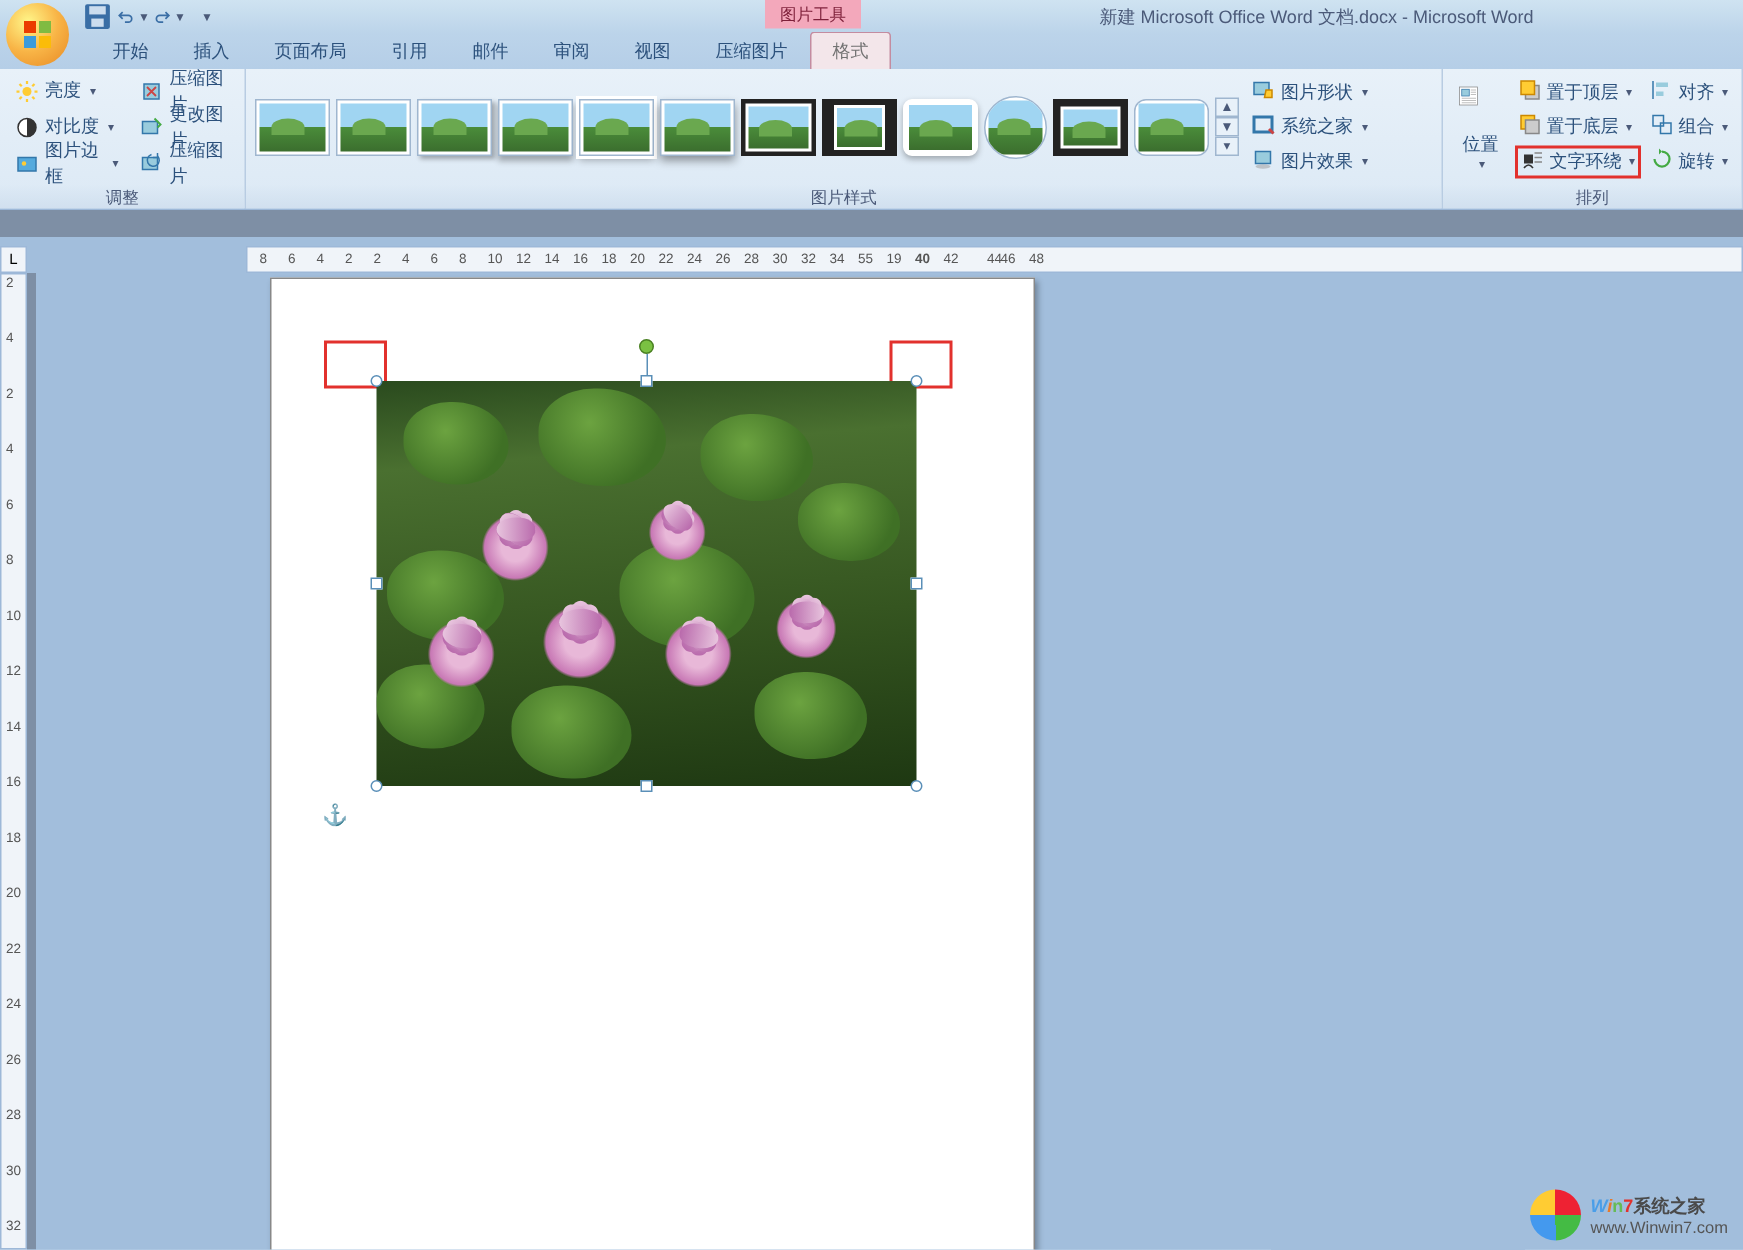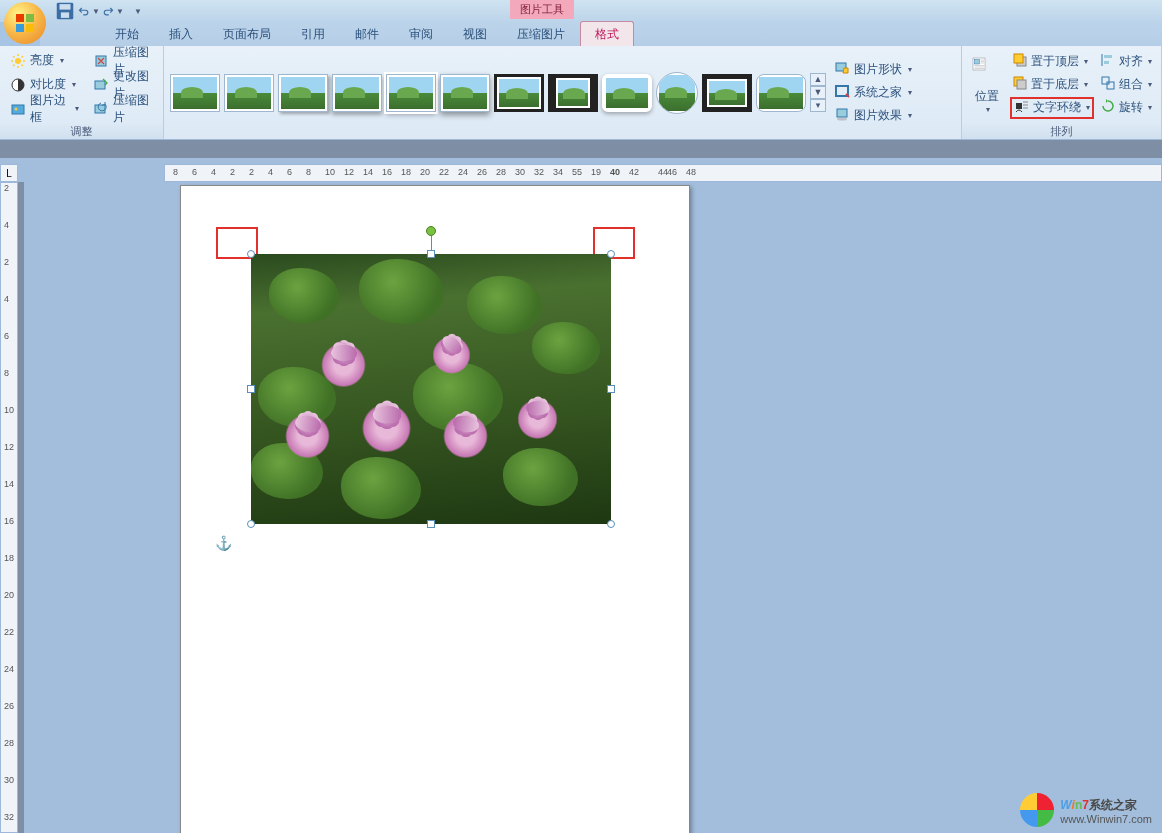--- a/index.html
+++ b/index.html
@@ -8,23 +8,23 @@
 
 .titlebar { height: 22px; background: linear-gradient(to bottom, #cfe3f1, #bcd4ea); display: flex; align-items: center; padding: 0 4px; }
 .orb { width: 42px; height: 42px; background: radial-gradient(circle at 35% 30%, #fff689, #f8b446 50%, #e78823); border-radius: 50%; position: absolute; left: 4px; top: 2px; z-index: 10; display:flex; align-items:center; justify-content:center; }
 .orb svg { width: 24px; height: 24px; }
 .qat { margin-left: 50px; display: flex; gap: 2px; align-items: center; }
 .qat-btn { width: 22px; height: 20px; display: flex; align-items: center; justify-content: center; border-radius: 2px; }
 .title-contextual { margin-left: auto; position: absolute; left: 510px; top: 0; background: #f3a8bb; padding: 2px 10px; color: #7d1f39; font-size: 11px; }
 .title-text { margin-left: 520px; color: #4b5a79; font-size: 12px; padding-left: 65px; }
 
 
-.tabstrip { height: 24px; padding-left: 60px; display: flex; align-items: flex-end; background: linear-gradient(to bottom, #bcd4ea, #b5cee7); margin-left: 40px; }
+.tabstrip { height: 24px; padding-left: 60px; display: flex; align-items: flex-end; background: linear-gradient(to bottom, #bcd4ea, #b5cee7); }
 .tab { padding: 4px 14px 3px; color: #2c517c; cursor: default; border: 1px solid transparent; border-bottom: none; }
-.tab.active-fmt { background: #f3e6ea; border-color: #c38ca0; border-top-left-radius: 3px; border-top-right-radius: 3px; color: #be185d; }
+.tab.active-fmt { background: #f3e6ea; border-color: #c38ca0; border-top-left-radius: 3px; border-top-right-radius: 3px; color: #737373; }
 
 
 .ribbon { height: 94px; background: linear-gradient(to bottom, #e8f1f9, #dce9f5); display: flex; border-bottom: 1px solid #9db8d8; }
 .group { border-right: 1px solid #b8cce2; display: flex; flex-direction: column; }
 .group-body { flex: 1; display: flex; align-items: center; padding: 2px 6px; }
 .group-label { height: 16px; text-align: center; color: #4b5a79; font-size: 11px; padding-top: 1px; background: linear-gradient(to bottom, transparent, #d1e0ef); }
 
 .adj-col { display: flex; flex-direction: column; gap: 2px; }
 .adj-btn { display: flex; align-items: center; gap: 4px; padding: 2px 4px; color: #2c517c; height: 22px; }
 .adj-btn .ic { width: 16px; height: 16px; display: inline-flex; align-items:center; justify-content:center; }
@@ -117,20 +117,21 @@
         <svg viewBox="0 0 16 16">
           <path d="M11 4 L14 7 L11 10 M14 7 H6 A3 3 0 0 0 6 13 H9" stroke="#3a6ea5" fill="none" stroke-width="1.5"></path>
         </svg>
         <span class="drop">▼</span>
       </div>
     <div class="qat-btn">
         <span class="drop">▼</span>
       </div>
   </div>
   <div class="title-contextual">图片工具</div>
+  <div class="title-text">新建 Microsoft Office Word 文档.docx - Microsoft Word</div>
 </div>
 
 <div class="tabstrip">
   <div class="tab">开始</div>
   <div class="tab">插入</div>
   <div class="tab">页面布局</div>
   <div class="tab">引用</div>
   <div class="tab">邮件</div>
   <div class="tab">审阅</div>
   <div class="tab">视图</div>
@@ -258,20 +259,21 @@
         <div class="fmt-btn">
             <span class="ic"><svg viewBox="0 0 16 16">
                 <rect x="3" y="3" width="10" height="8" fill="#9cd" stroke="#37a"></rect>
                 <ellipse cx="8" cy="13" rx="5" ry="1.5" fill="#999" opacity=".5"></ellipse>
               </svg></span>
             <span>图片效果</span>
             <span class="drop">▾</span>
           </div>
       </div>
     </div>
+    <div class="group-label">图片样式</div>
   </div>
 
   <div class="group" style="width:200px;">
     <div class="group-body arrange">
       <div class="pos-big">
         <span class="ic"><svg viewBox="0 0 32 32">
               <rect x="4" y="4" width="24" height="24" fill="#fff" stroke="#888"></rect>
               <rect x="7" y="7" width="10" height="9" fill="#9cd" stroke="#37a"></rect>
               <g stroke="#aaa">
                 <line x1="19" y1="8" x2="26" y2="8"></line>

